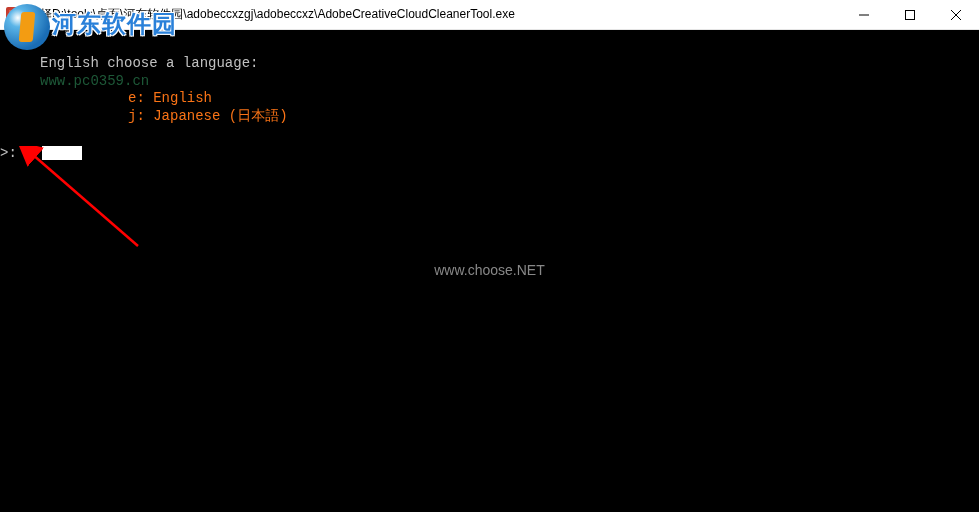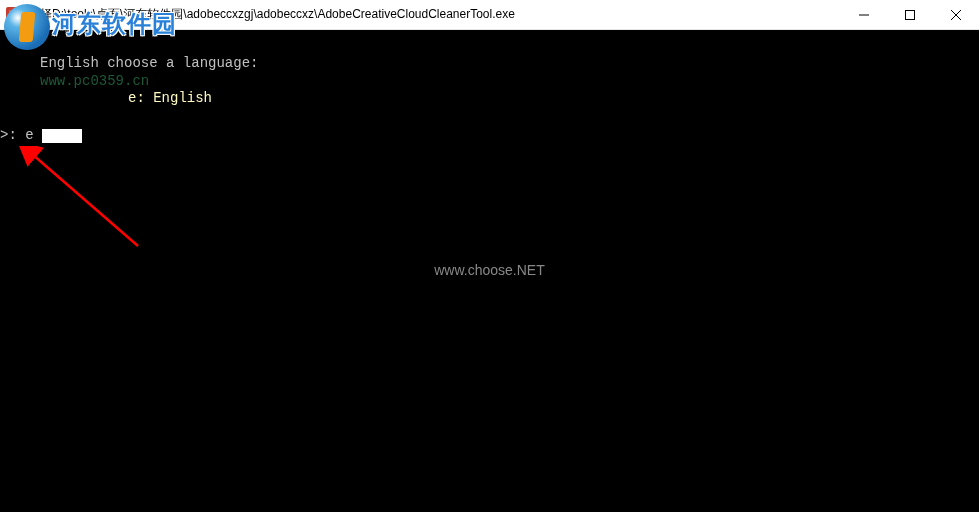--- a/index.html
+++ b/index.html
@@ -77,21 +77,21 @@
     .ghost-text {
       position: absolute;
       left: 40px;
       color: #2a7d4f;
       opacity: 0.7;
       pointer-events: none;
       margin-top: 18px;
     }
     .lang-options {
       padding-left: 128px;
-      color: #fef9c3;
+      color: #f97316;
       white-space: pre;
     }
     .input-line {
       display: flex;
       align-items: center;
       color: #c0c0c0;
       margin-top: 2px;
     }
     .input-prefix { white-space: pre; }
     .typed-char {
@@ -206,20 +206,21 @@
   </div>
 </div>
 
 <div class="console">
   <div class="prompt-line-1">
     <span class="ghost-text">www.pc0359.cn</span>
     <span>English choose a language:</span>
   </div>
   <div class="console-line"> </div>
   <div class="lang-options">e: English</div>
+  <div class="lang-options">j: Japanese (日本語)</div>
   <div class="console-line"> </div>
   <div class="input-line">
     <span class="input-prefix">&gt;: </span>
     <span class="typed-char">e</span>
     <span class="cursor-block"></span>
   </div>
 
   <div class="center-watermark">www.choose.NET</div>
 
   <svg class="red-arrow" width="130" height="110">

